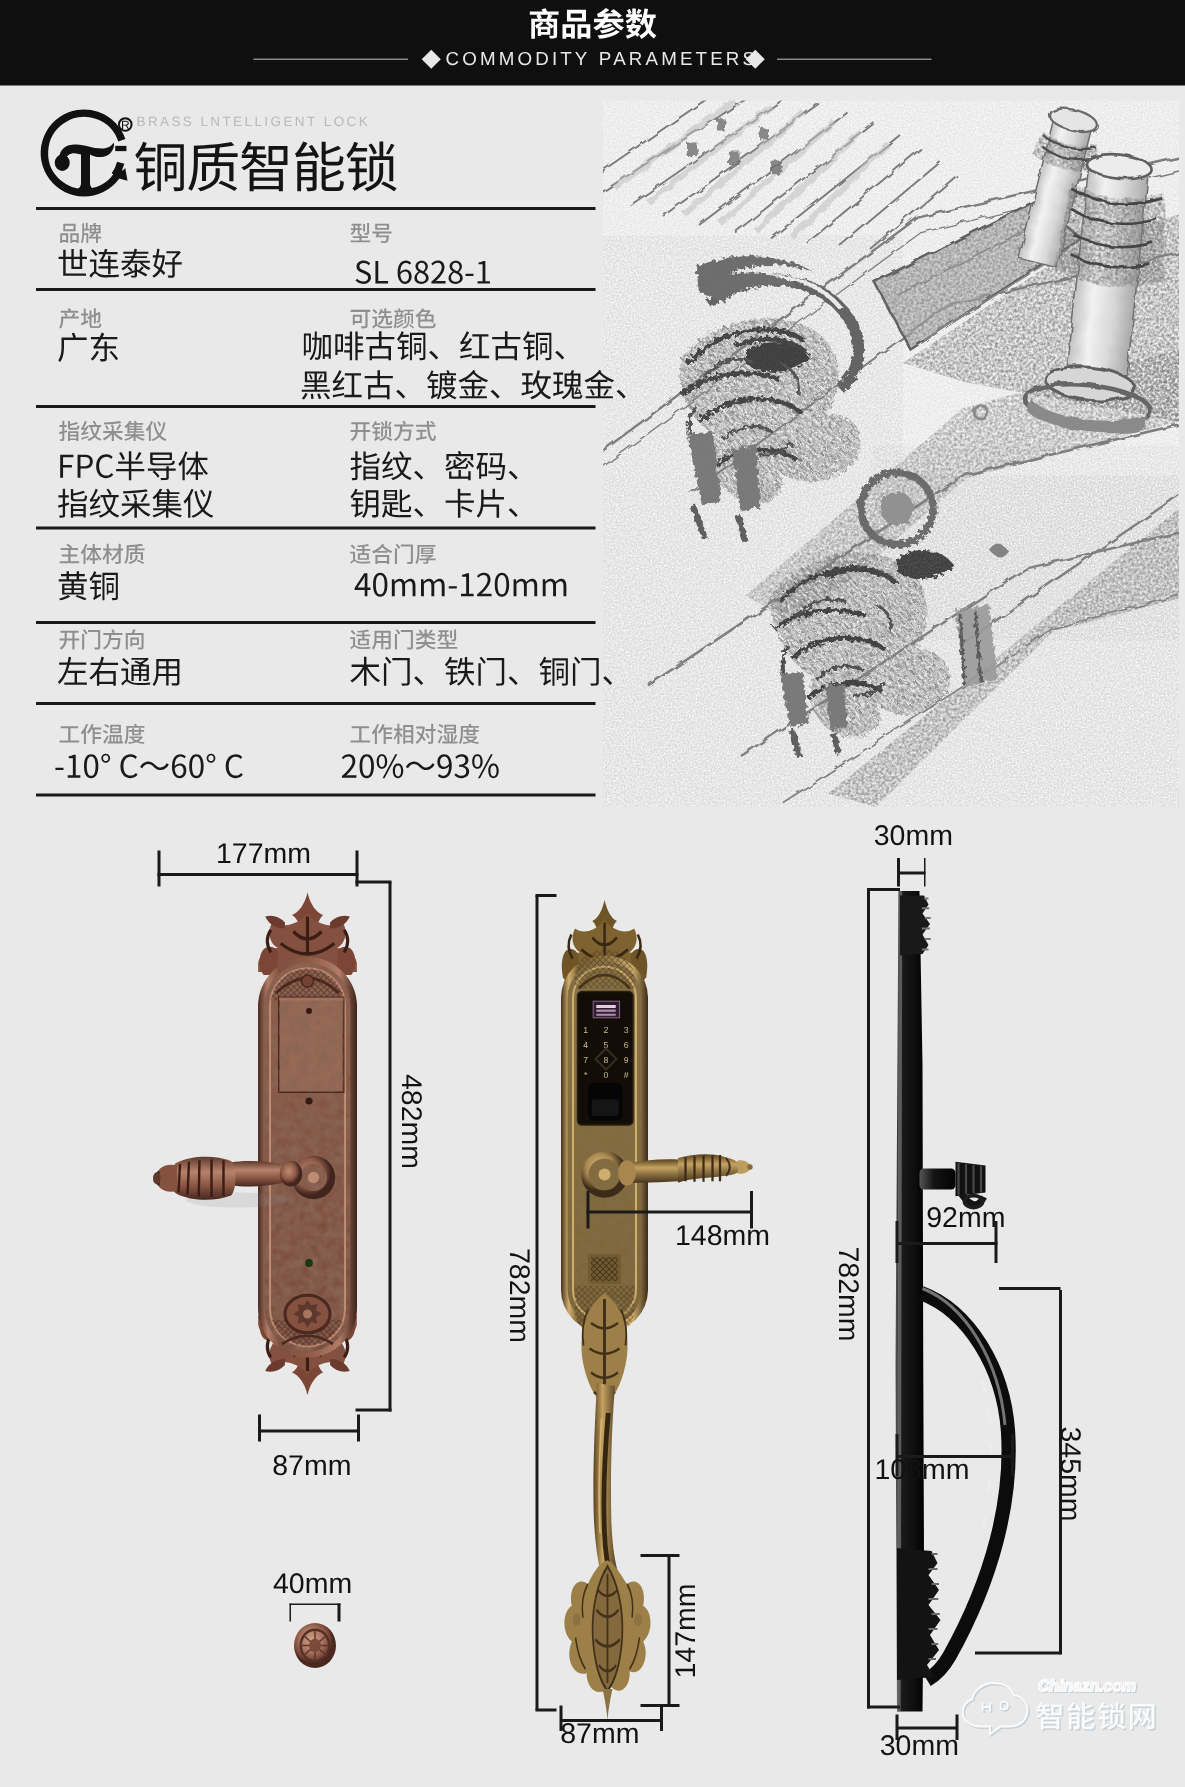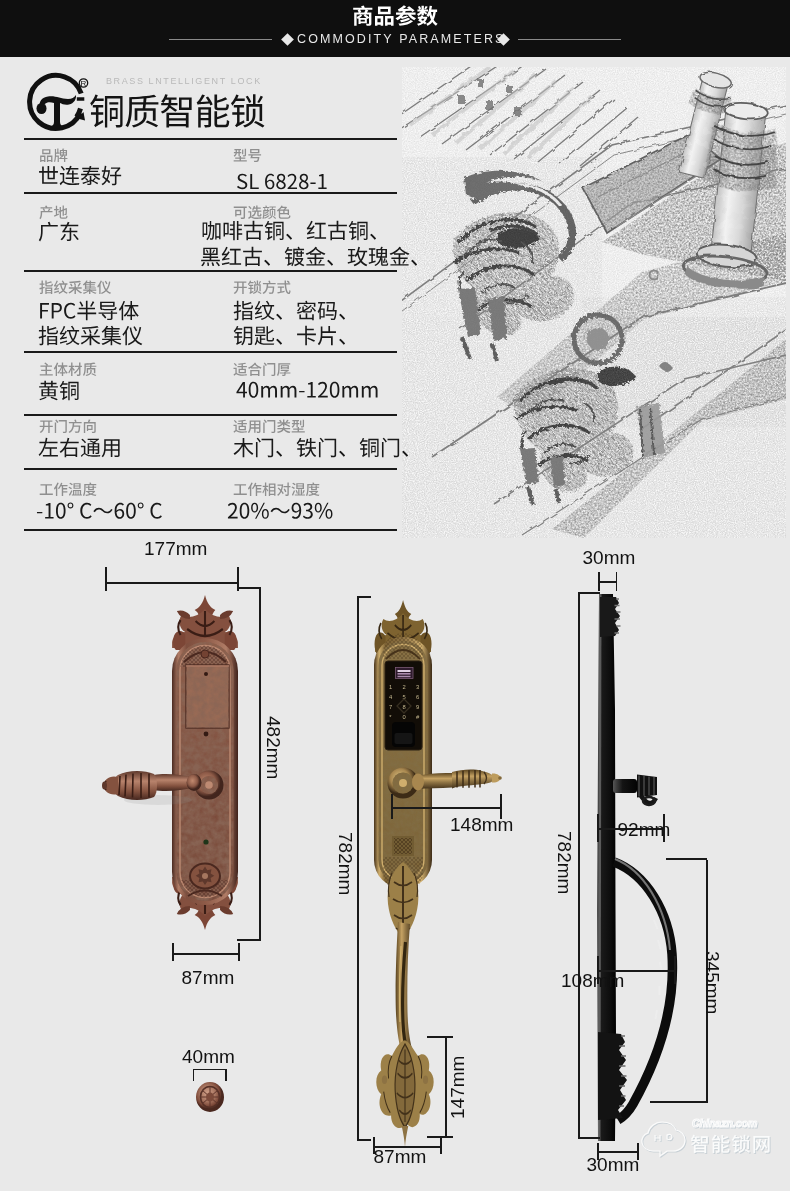--- a/index.html
+++ b/index.html
@@ -22,21 +22,21 @@
 <path d="M 57.2 21.5 A 26.5 26.5 0 1 0 56.2 41.0" stroke-width="5"></path>
 <path d="M 52.5 45 A 26.5 26.5 0 0 0 56.5 36.5" stroke-width="5"></path>
 <path d="M 52.8 27 l 7.5 0" stroke-width="3.5"></path>
 </g>
 <path d="M 53.5 46.5 l 6 -6.5 l 1.5 8.5 z" fill="#111"></path>
 <circle cx="59.5" cy="11" r="4.2" fill="none" stroke="#111" stroke-width="1.3"></circle>
 <text x="59.5" y="14" font-size="8" font-family="Liberation Sans" fill="#111" text-anchor="middle">R</text>
 <path d="M 16 37 C 14 30 18 25 24 24.5 C 32 23.5 36 27 44 27 C 48 27 50 25.5 52 23 C 52.5 27 50 31.5 45 32.5 C 41 33.3 38 32 36 31 L 36 50 C 36 53 38 54 40 54.5 L 40 56 L 26 56 L 26 54.5 C 28 54 30 53 30 50 L 30 31 C 27 30 24 29.5 21.5 31.5 C 19.5 33 17.5 36 16 37 Z" fill="#111"></path>
 <ellipse cx="17.5" cy="36.5" rx="5" ry="5.5" fill="#111"></ellipse>
 </svg>
-<div class="abs" style="left:106px;top:76px;font-size:9px;color:#b9b9b9;letter-spacing:1.6px">BRASS&nbsp;LNTELLIGENT&nbsp;LOCK</div>
+<div class="abs" style="left:91px;top:76px;font-size:9px;color:#b9b9b9;letter-spacing:1.6px">BRASS&nbsp;LNTELLIGENT&nbsp;LOCK</div>
 <svg style="position:absolute;left:89px;top:92.5px;" width="178" height="40" viewBox="0 0 178 40">
     <path transform="translate(0,31.7)" d="M20.30 -22.53V-20.23H29.30V-22.53ZM15.94 -28.58V2.88H18.25V-26.13H31.21V-0.43C31.21 0.07 31.06 0.21 30.56 0.25C30.02 0.25 28.33 0.28 26.53 0.18C26.89 0.89 27.25 2.08 27.32 2.77C29.7 2.77 31.31 2.73 32.29 2.30C33.26 1.83 33.55 1.04 33.55 -0.43V-28.58ZM22.71 -14.47H26.74V-7.91H22.71ZM20.91 -16.66V-3.67H22.71V-5.76H28.61V-16.66ZM6.40 -30.16C5.32 -26.78 3.38 -23.58 1.15 -21.45C1.65 -20.84 2.37 -19.47 2.59 -18.9C3.88 -20.19 5.11 -21.88 6.19 -23.72H14.68V-26.24H7.52C8.02 -27.28 8.45 -28.36 8.85 -29.44ZM1.97 -12.38V-9.89H6.94V-2.59C6.94 -0.93 5.72 0.21 5.07 0.64C5.50 1.11 6.15 2.08 6.40 2.66C6.98 2.01 7.99 1.40 14.39 -2.34C14.18 -2.88 13.86 -3.92 13.75 -4.64L9.46 -2.30V-9.89H14.25V-12.38H9.46V-17.24H14.21V-19.69H3.81V-17.24H6.94V-12.38Z M56.58 -2.48C60.22 -1.15 64.75 1.11 67.24 2.66L69.14 0.82C66.62 -0.61 62.09 -2.77 58.49 -4.14ZM54.71 -12.52V-9.28C54.71 -6.40 53.95 -2.15 42.83 0.75C43.48 1.29 44.27 2.26 44.63 2.84C56.26 -0.57 57.48 -5.57 57.48 -9.25V-12.52ZM45.67 -16.56V-4.10H48.37V-14.00H63.85V-3.95H66.66V-16.56H56.33L56.83 -20.08H69.4V-22.5H57.08L57.48 -26.42C61.12 -26.81 64.50 -27.28 67.27 -27.9L65.11 -30.06C59.42 -28.76 48.95 -27.93 40.24 -27.57V-17.53C40.24 -12.02 39.91 -4.35 36.49 1.07C37.18 1.33 38.36 2.01 38.87 2.44C42.40 -3.20 42.90 -11.66 42.90 -17.53V-20.08H54.1L53.70 -16.56ZM54.31 -22.5H42.90V-25.34C46.68 -25.48 50.75 -25.77 54.60 -26.13Z M92.54 -24.87H100.02V-17.20H92.54ZM90.02 -27.32V-14.75H102.65V-27.32ZM80.08 -4.24H96.86V-0.68H80.08ZM80.08 -6.37V-9.75H96.86V-6.37ZM77.42 -11.98V2.88H80.08V1.54H96.86V2.80H99.59V-11.98ZM76.23 -30.34C75.44 -27.64 74.0 -24.94 72.2 -23.11C72.81 -22.82 73.85 -22.17 74.36 -21.77C75.15 -22.68 75.90 -23.79 76.62 -25.05H79.68V-22.93L79.61 -21.63H72.2V-19.40H79.14C78.35 -17.20 76.44 -14.83 71.84 -13.03C72.45 -12.56 73.24 -11.73 73.60 -11.15C77.38 -12.85 79.54 -14.90 80.76 -16.99C82.56 -15.76 85.26 -13.82 86.34 -12.95L88.22 -14.79C87.17 -15.51 83.07 -18.03 81.59 -18.82L81.77 -19.40H88.50V-21.63H82.20L82.24 -22.93V-25.05H87.57V-27.25H77.74C78.10 -28.08 78.42 -28.97 78.71 -29.84Z M119.38 -15.12V-12.02H111.72V-15.12ZM109.2 -17.42V2.84H111.72V-4.5H119.38V-0.28C119.38 0.18 119.28 0.32 118.81 0.32C118.27 0.36 116.76 0.36 115.06 0.28C115.42 1.00 115.82 2.05 115.96 2.77C118.23 2.77 119.78 2.73 120.79 2.34C121.76 1.90 122.05 1.15 122.05 -0.25V-17.42ZM111.72 -9.89H119.38V-6.62H111.72ZM136.48 -27.54C134.43 -26.45 131.19 -25.16 128.10 -24.11V-30.16H125.43V-18.21C125.43 -15.26 126.33 -14.43 129.79 -14.43C130.51 -14.43 135.19 -14.43 135.98 -14.43C138.82 -14.43 139.65 -15.62 139.94 -20.01C139.18 -20.19 138.10 -20.59 137.56 -21.06C137.38 -17.49 137.13 -16.88 135.73 -16.88C134.72 -16.88 130.76 -16.88 130.00 -16.88C128.38 -16.88 128.10 -17.09 128.10 -18.25V-21.92C131.59 -22.93 135.44 -24.22 138.28 -25.52ZM136.92 -11.48C134.83 -10.15 131.37 -8.74 128.10 -7.66V-13.42H125.43V-1.26C125.43 1.76 126.37 2.55 129.86 2.55C130.62 2.55 135.37 2.55 136.16 2.55C139.18 2.55 139.94 1.26 140.26 -3.56C139.54 -3.74 138.46 -4.17 137.85 -4.60C137.71 -0.53 137.42 0.14 135.94 0.14C134.90 0.14 130.90 0.14 130.11 0.14C128.42 0.14 128.10 -0.07 128.10 -1.22V-5.43C131.73 -6.44 135.87 -7.84 138.68 -9.46ZM108.62 -19.90C109.38 -20.23 110.64 -20.41 120.50 -21.09C120.82 -20.41 121.11 -19.76 121.33 -19.18L123.67 -20.26C122.91 -22.42 120.9 -25.66 119.02 -28.08L116.83 -27.21C117.73 -25.99 118.63 -24.55 119.42 -23.14L111.50 -22.71C113.05 -24.62 114.67 -27.03 115.93 -29.44L113.12 -30.31C111.97 -27.50 109.99 -24.65 109.38 -23.90C108.76 -23.14 108.22 -22.60 107.68 -22.5C108.01 -21.77 108.48 -20.48 108.62 -19.90Z M163.84 -16.05V-9.89C163.84 -6.44 162.94 -1.87 154.12 0.89C154.69 1.44 155.48 2.37 155.81 2.91C165.20 -0.36 166.43 -5.54 166.43 -9.86V-16.05ZM165.02 -2.05C168.01 -0.72 171.86 1.40 173.74 2.84L175.46 0.93C173.48 -0.50 169.60 -2.48 166.68 -3.78ZM156.67 -28.00C158.08 -26.06 159.52 -23.36 160.13 -21.63L162.25 -22.75C161.64 -24.47 160.16 -27.07 158.65 -28.97ZM171.65 -28.87C170.86 -26.92 169.38 -24.11 168.23 -22.42L170.14 -21.63C171.32 -23.29 172.80 -25.84 173.99 -28.04ZM147.24 -30.13C146.12 -26.78 144.18 -23.54 141.95 -21.41C142.42 -20.84 143.14 -19.51 143.35 -18.97C144.61 -20.26 145.84 -21.88 146.92 -23.68H155.74V-26.09H148.21C148.75 -27.18 149.22 -28.33 149.62 -29.44ZM143.28 -12.38V-9.89H148.07V-3.05C148.07 -1.15 146.59 0.32 145.91 0.89C146.34 1.29 147.20 2.12 147.53 2.62C148.10 2.01 149.08 1.40 155.59 -2.15C155.38 -2.69 155.12 -3.74 155.02 -4.42L150.55 -2.08V-9.89H155.52V-12.38H150.55V-17.24H154.94V-19.69H144.79V-17.24H148.07V-12.38ZM163.98 -30.45V-20.59H157.39V-3.74H159.88V-18.07H170.57V-3.81H173.16V-20.59H166.50V-30.45Z" fill="#141414"></path>
   </svg>
 <svg class="abs" style="left:402px;top:67px" width="384" height="471" viewBox="0 0 384 471">
 <defs>
 <filter id="grain" x="-5%" y="-5%" width="110%" height="110%">
   <feTurbulence type="fractalNoise" baseFrequency="0.9" numOctaves="2" seed="7" result="n"></feTurbulence>
   <feColorMatrix in="n" type="matrix" values="0 0 0 0 0.32, 0 0 0 0 0.32, 0 0 0 0 0.32, 0 0 0 1.3 -0.25"></feColorMatrix>
   <feComposite operator="in" in2="SourceGraphic"></feComposite>
 </filter>
@@ -487,21 +487,21 @@
 
 <path d="M 29 272 C 61 284 84 322 87 364 C 90 410 77 462 48 514 C 44 521 38 527 33 530" fill="none" stroke="#0c0c0c" stroke-width="9.5"></path>
 <path d="M 30 269 C 58 280 81 316 85 360" fill="none" stroke="#747474" stroke-width="2"></path>
 <path d="M 69 330 l 3.5 9 M 73 350 l 2.5 9 M 75 372 l 1.5 9 M 74.5 396 l 0 9 M 72 420 l -1.5 9" stroke="#ededed" stroke-width="1.8"></path>
 
 <path d="M 13 442 L 36 444 L 40 452 L 34 460 L 41 470 L 34 480 L 42 490 L 35 500 L 41 510 L 33 520 L 38 528 L 13 530 Z" fill="#131313"></path>
 <path d="M 36 446 l 4 0 M 34 456 l 6 0 M 36 466 l 5 0 M 34 476 l 6.5 0 M 36 486 l 5.5 0 M 34 496 l 6 0 M 36 506 l 4.5 0 M 34 516 l 5 0" stroke="#6a6a6a" stroke-width="1.4"></path>
 
 </svg>
 
-<div class="dim " style="left:144px;top:539px">177mm</div>
+<div class="dim " style="left:144px;top:560px">177mm</div>
 <div class="hl" style="left:105px;top:582px;width:134px;height:2px"></div>
 <div class="hl" style="left:105px;top:567px;width:2px;height:24px"></div>
 <div class="hl" style="left:237px;top:567px;width:2px;height:24px"></div>
 <div class="hl" style="left:259px;top:588px;width:2px;height:353px"></div>
 <div class="hl" style="left:237px;top:587px;width:24px;height:2px"></div>
 <div class="hl" style="left:237px;top:939px;width:24px;height:2px"></div>
 <div class="dim rot" style="left:283px;top:715.5px">482mm</div>
 <div class="hl" style="left:172px;top:952.5px;width:68px;height:2px"></div>
 <div class="hl" style="left:172px;top:943px;width:2px;height:18px"></div>
 <div class="hl" style="left:238px;top:943px;width:2px;height:18px"></div>
@@ -530,29 +530,29 @@
 <div class="hl" style="left:598px;top:581px;width:19px;height:1.5px"></div>
 <div class="hl" style="left:598px;top:572px;width:1.5px;height:19px"></div>
 <div class="hl" style="left:615.5px;top:572px;width:1.5px;height:19px"></div>
 <div class="hl" style="left:578px;top:593px;width:2px;height:546px"></div>
 <div class="hl" style="left:578px;top:592px;width:22px;height:2px"></div>
 <div class="hl" style="left:578px;top:1137px;width:22px;height:2px"></div>
 <div class="dim rot" style="left:574px;top:830.5px">782mm</div>
 <div class="hl" style="left:598px;top:827.5px;width:67px;height:2px"></div>
 <div class="hl" style="left:597px;top:814px;width:2px;height:28px"></div>
 <div class="hl" style="left:663px;top:814px;width:2px;height:28px"></div>
-<div class="dim " style="left:617.5px;top:820px">92mm</div>
+<div class="dim " style="left:617.5px;top:803px">92mm</div>
 <div class="hl" style="left:706px;top:860px;width:2px;height:243px"></div>
 <div class="hl" style="left:666px;top:858px;width:41px;height:2px"></div>
 <div class="hl" style="left:650px;top:1101px;width:57px;height:2px"></div>
 <div class="dim rot" style="left:722px;top:951px">345mm</div>
 <div class="hl" style="left:598px;top:969.5px;width:78px;height:2px"></div>
 <div class="hl" style="left:597px;top:956px;width:2px;height:28px"></div>
 <div class="hl" style="left:674px;top:956px;width:2px;height:28px"></div>
-<div class="dim " style="left:561px;top:971px">108mm</div>
+<div class="dim " style="left:583px;top:971px">108mm</div>
 <div class="hl" style="left:598px;top:1151px;width:40px;height:1.5px"></div>
 <div class="hl" style="left:597px;top:1143px;width:1.5px;height:17px"></div>
 <div class="hl" style="left:637px;top:1143px;width:1.5px;height:17px"></div>
 <div class="dim " style="left:586.5px;top:1155px">30mm</div>
 <svg class="abs" style="left:195px;top:1081px" width="32" height="34" viewBox="0 0 32 34">
 <radialGradient id="knb" cx="0.42" cy="0.38">
       <stop offset="0" stop-color="#d2a189"></stop>
       <stop offset="0.55" stop-color="#a5735e"></stop>
       <stop offset="0.85" stop-color="#7a4737"></stop>
       <stop offset="1" stop-color="#4a281f"></stop>

